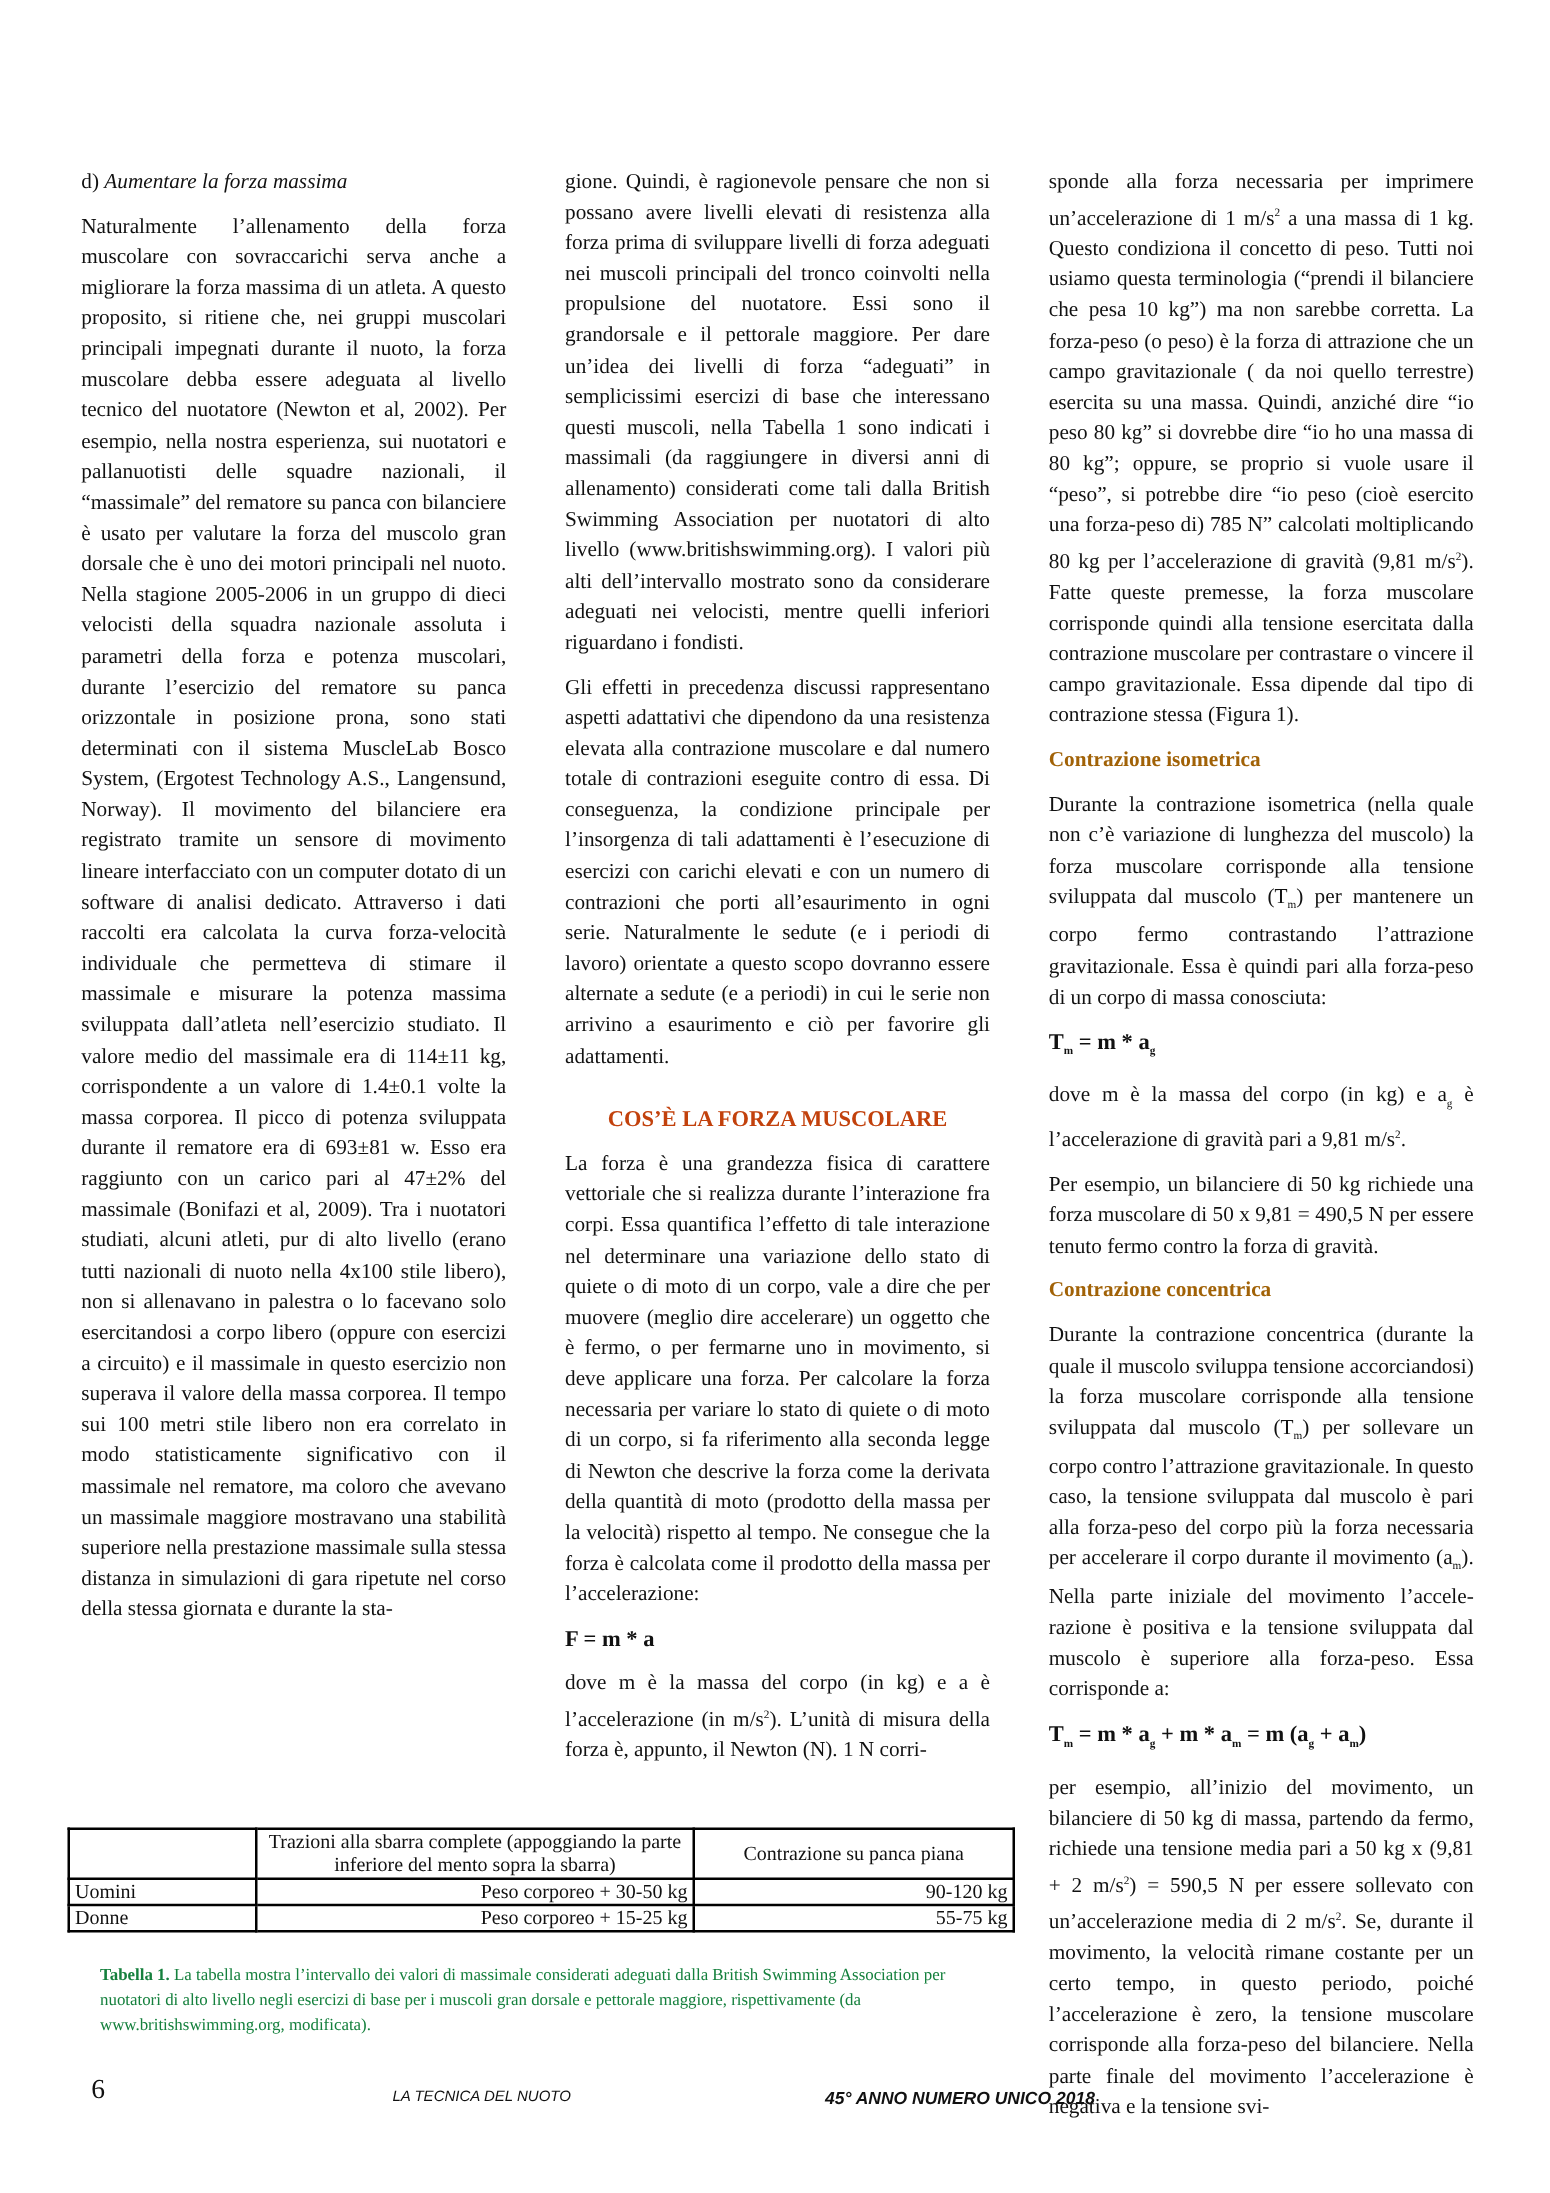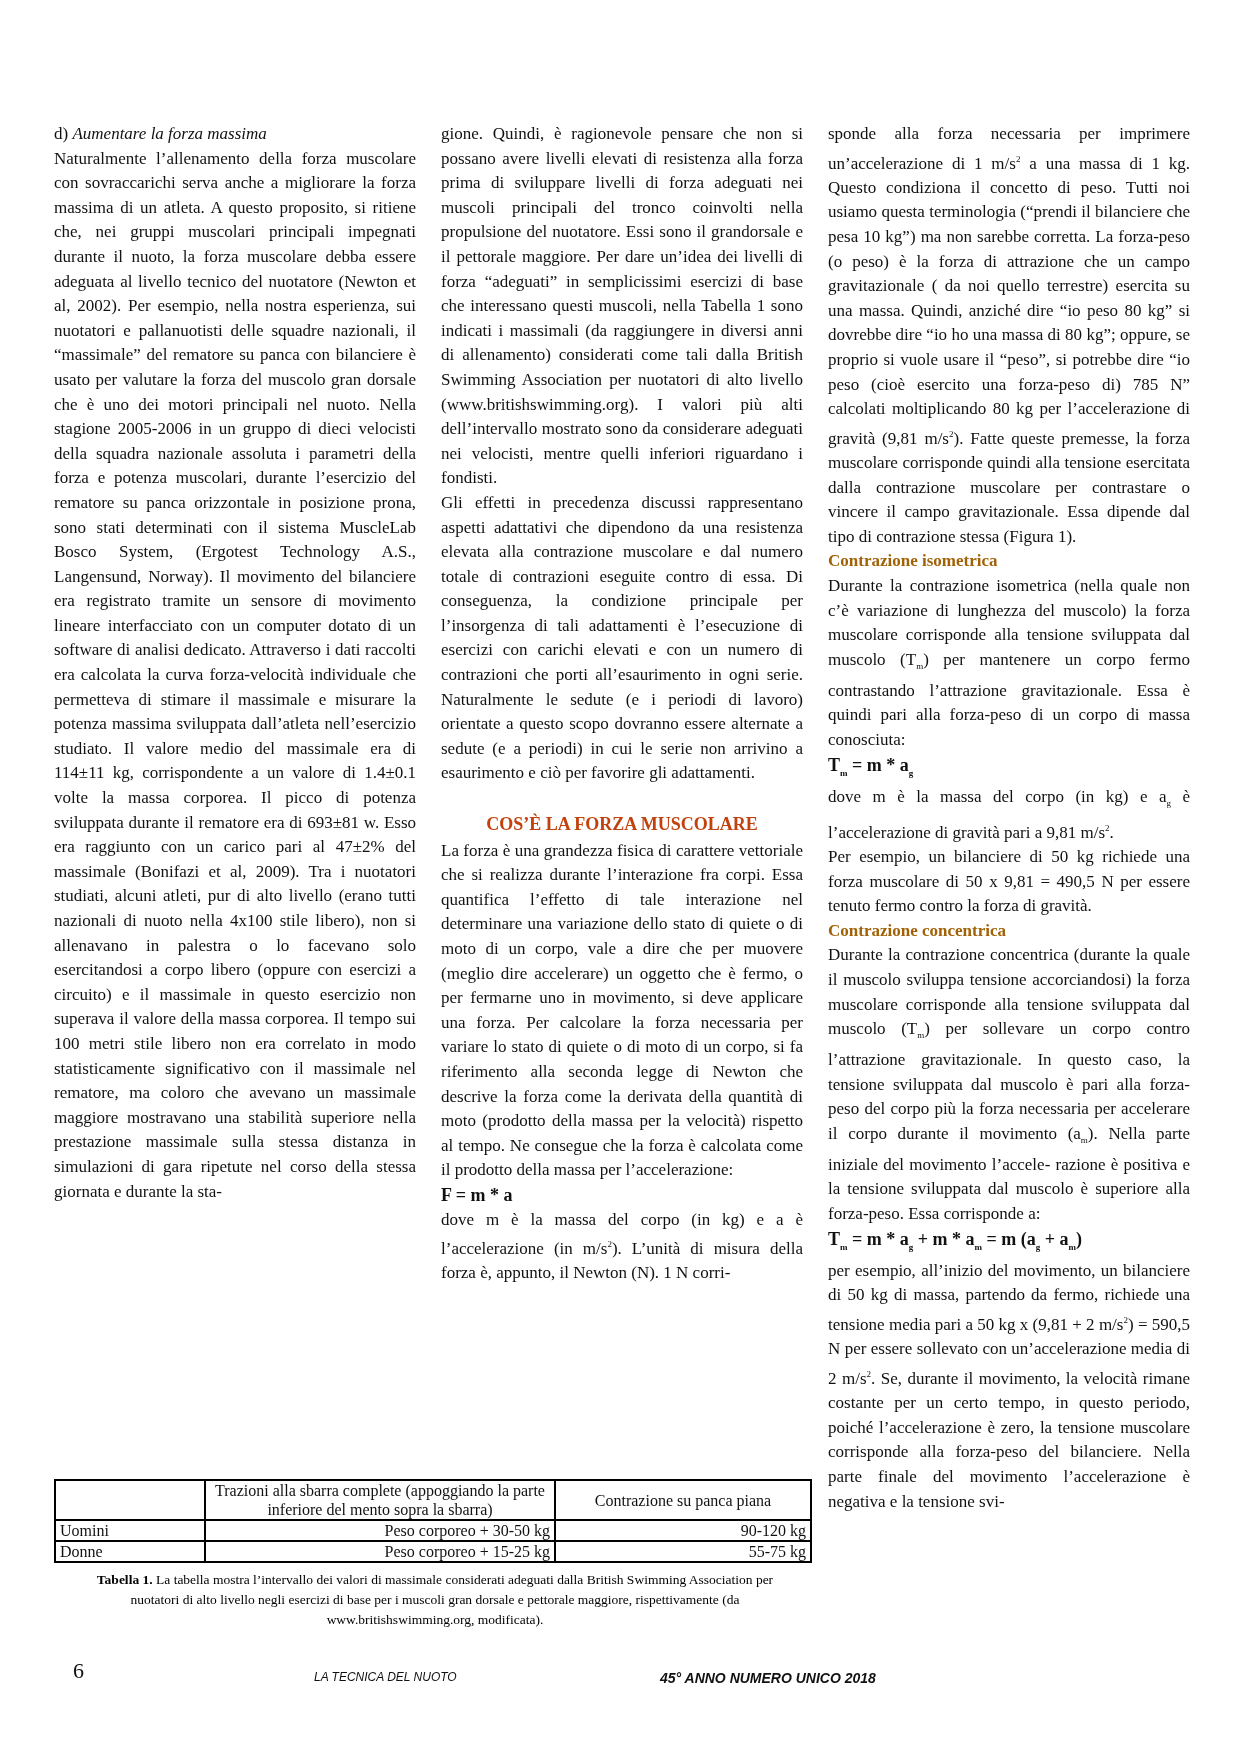--- a/index.html
+++ b/index.html
@@ -1,33 +1,33 @@
 <!DOCTYPE html>
 <html><head>
 <meta charset="utf-8">
 <style>
   html, body { margin: 0; padding: 0; background: #ffffff; }
   body { width: 1240px; height: 1754px; position: relative; overflow: hidden; font-family: "Liberation Serif", "DejaVu Serif", serif; color: #111; }
   .col { position: absolute; top: 122px; font-size: 17px; line-height: 24.6px; text-align: justify; }
-  .col p { margin: 0; }
+  .col p { margin: 11px; }
   .col1 { left: 54px; width: 362px; }
   .col2 { left: 441px; width: 362px; }
   .col3 { left: 828px; width: 362px; }
   .subhead-it { font-style: italic; }
   .section-title { color: #c2410c; font-weight: bold; text-align: center; margin: 26px 0 2px 0 !important; font-size: 18px; }
   .subsection { color: #a16207; font-weight: bold; text-align: left; }
   .formula { text-align: left; font-weight: bold; font-size: 18px; }
   sub { font-size: 9px; }
   sup { font-size: 9px; }
   .table-wrap { position: absolute; left: 54px; top: 1462px; width: 758px; }
-  table { border-collapse: collapse; width: 100%; font-family: "Liberation Serif", "DejaVu Serif", serif; font-size: 16px; margin-top: 17px; }
+  table { border-collapse: collapse; width: 100%; font-family: "Liberation Serif", "DejaVu Serif", serif; font-size: 16px; }
   td, th { border: 2px solid #000; padding: 0 4px; line-height: 19px; font-weight: normal; }
   th { text-align: center; }
   td.c { text-align: right; }
-  .caption { position: absolute; left: 80px; top: 1570px; width: 710px; color: #000000; font-size: 13.5px; line-height: 20px; text-align: center; }
+  .caption { position: absolute; left: 80px; top: 1570px; width: 710px; color: #15803d; font-size: 13.5px; line-height: 20px; }
   .caption b { font-weight: bold; }
   .footer { position: absolute; top: 1670px; font-family: "Liberation Sans", "DejaVu Sans", sans-serif; }
   .page-num { left: 73px; top: 1658px; font-family: "Liberation Serif", serif; font-size: 22px; }
   .journal { left: 314px; font-style: italic; font-weight: normal; font-size: 12px; }
   .issue { left: 660px; font-style: italic; font-weight: bold; font-size: 14px; }
 </style>
 </head>
 <body>
 
 <div class="col col1">

